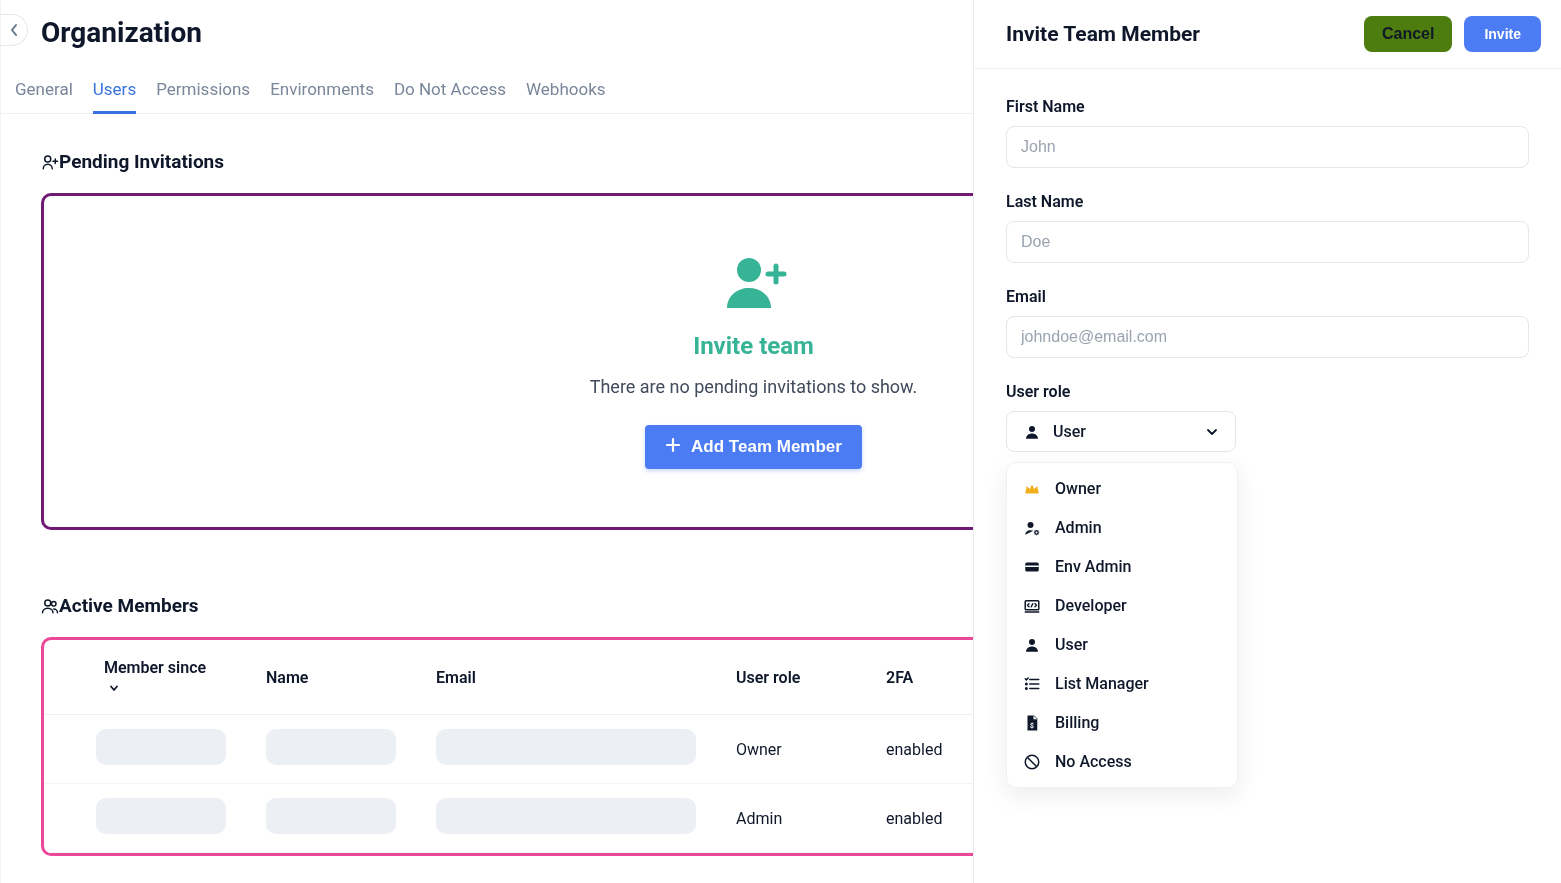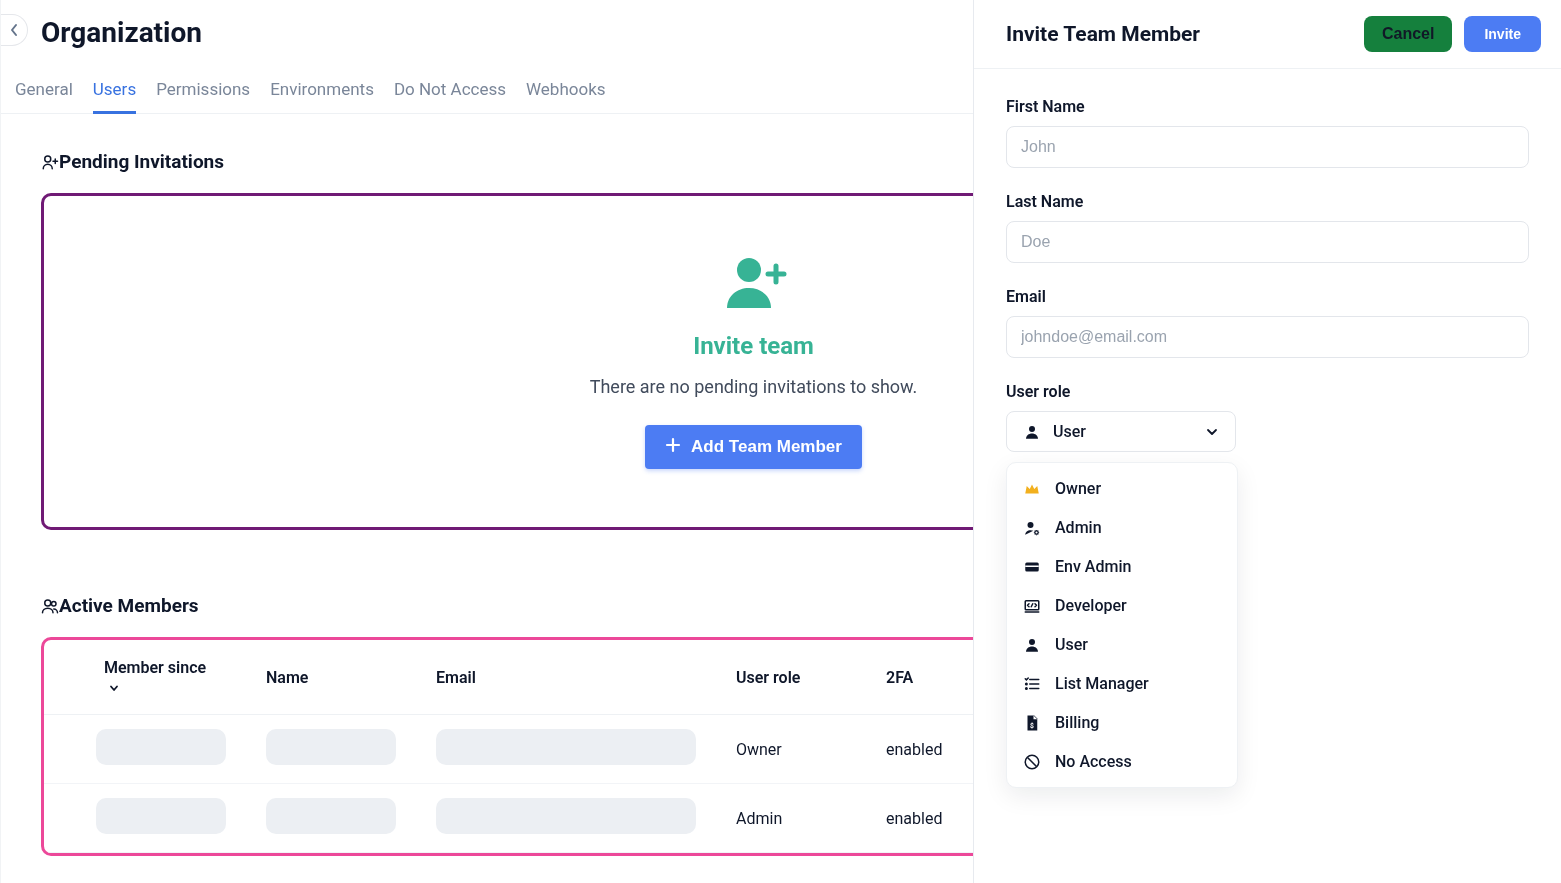--- a/index.html
+++ b/index.html
@@ -183,21 +183,21 @@
       font-weight: 700;
     }
     .drawer-actions {
       display: flex;
       gap: 12px;
     }
     .btn-secondary {
       padding: 9px 18px;
       font-size: 16px;
       font-weight: 600;
-      background: #15803d;
+      background: #4d7c0f;
       border: none;
       border-radius: 8px;
       color: #111827;
       cursor: pointer;
     }
     .btn-primary {
       padding: 9px 20px;
       font-size: 14px;
       font-weight: 600;
       background: #4c7cf3;

